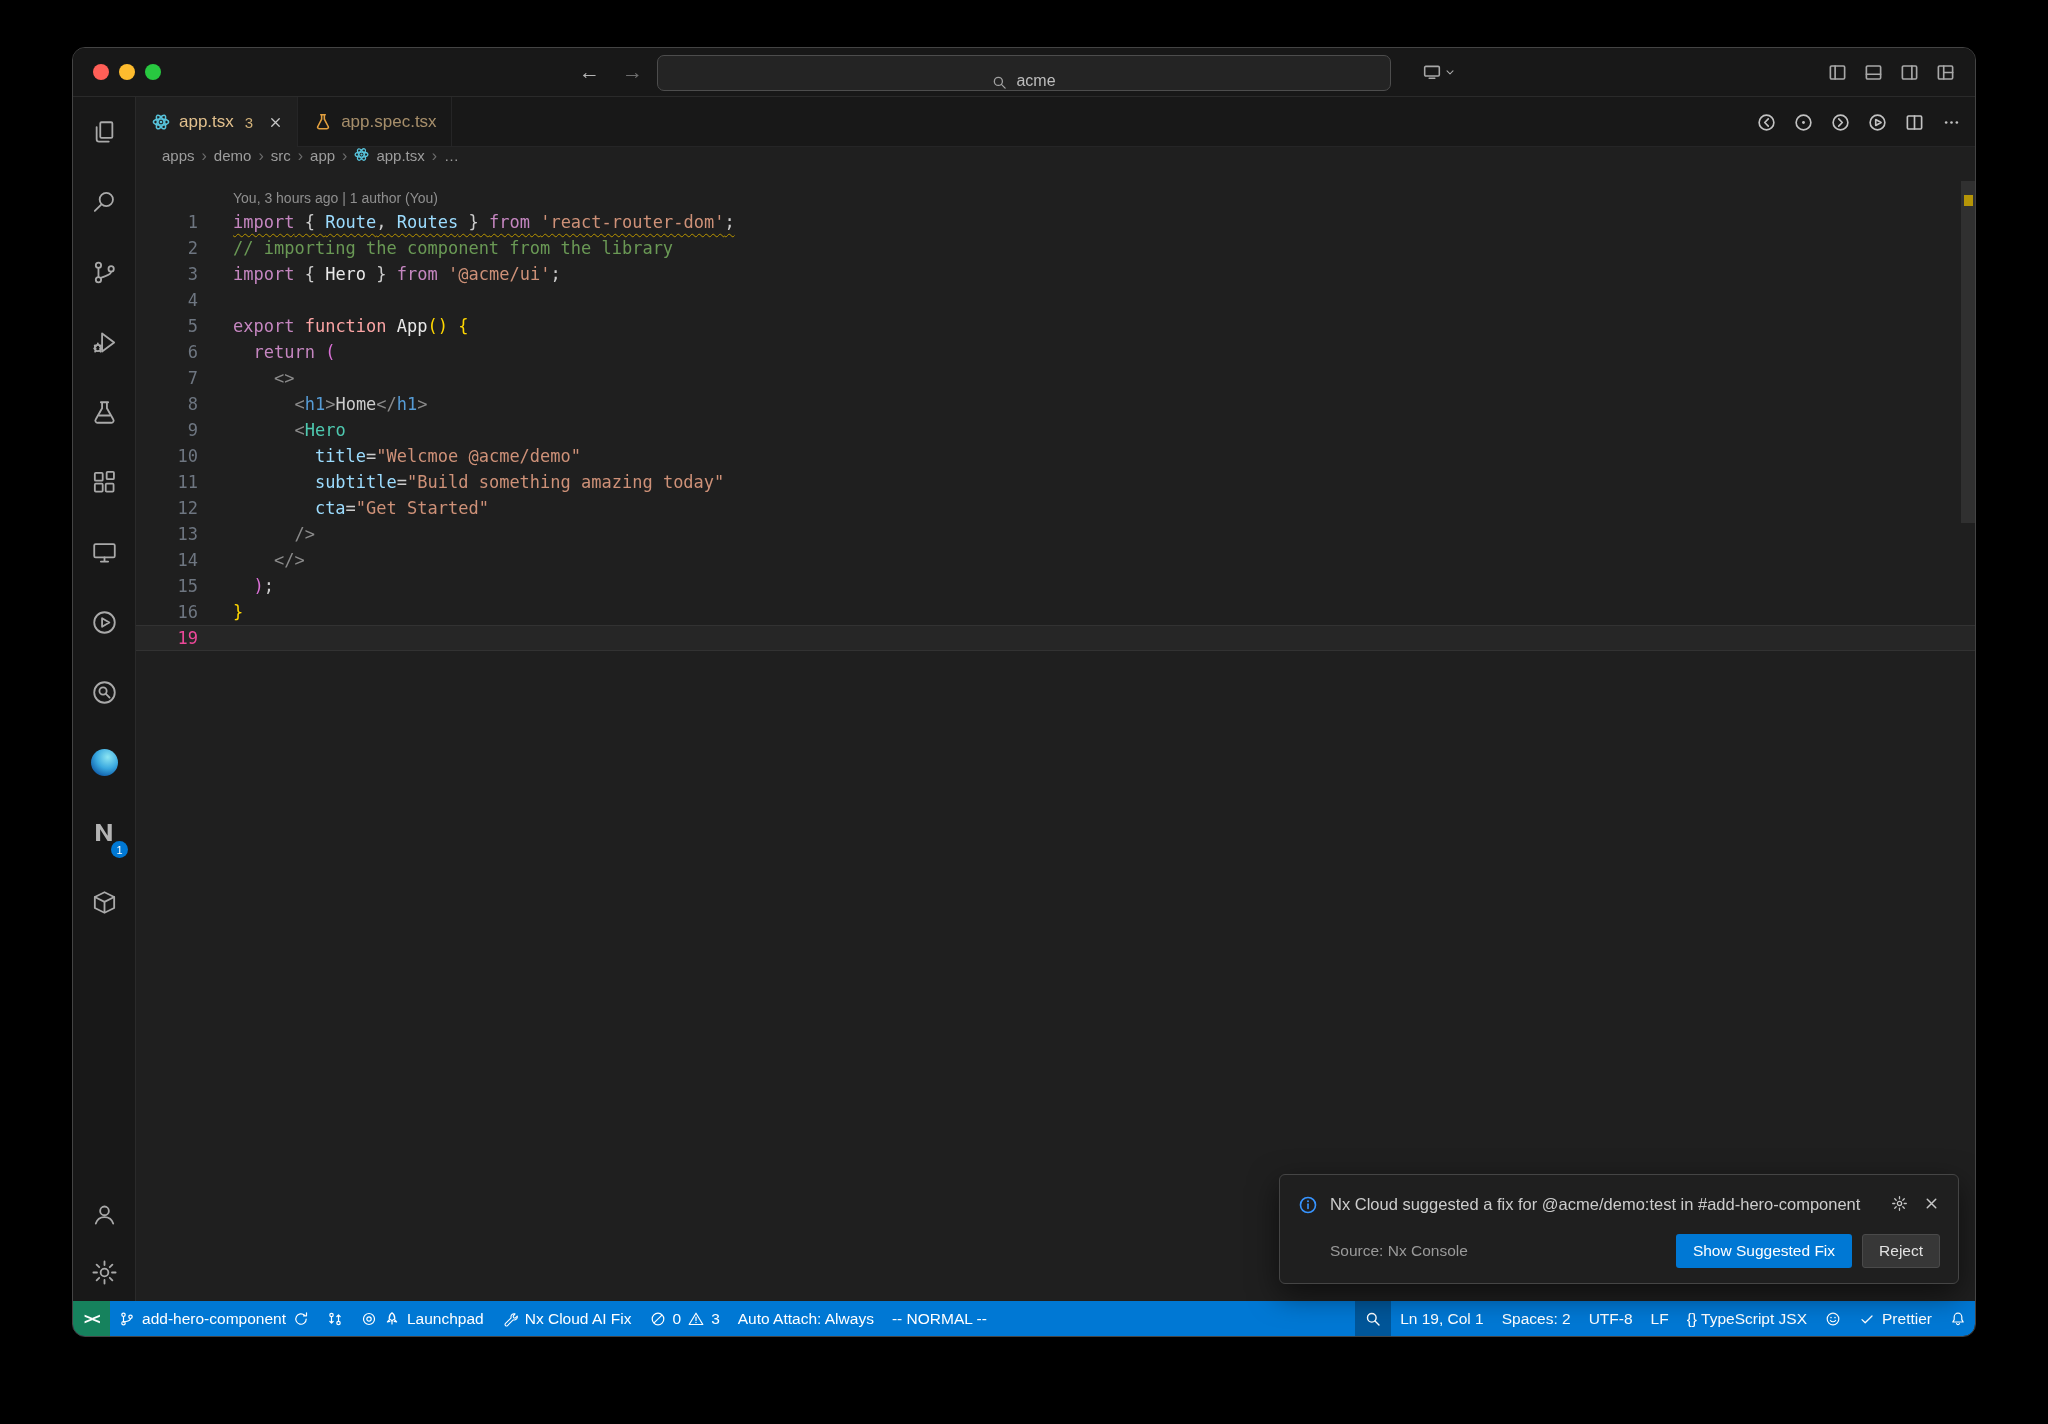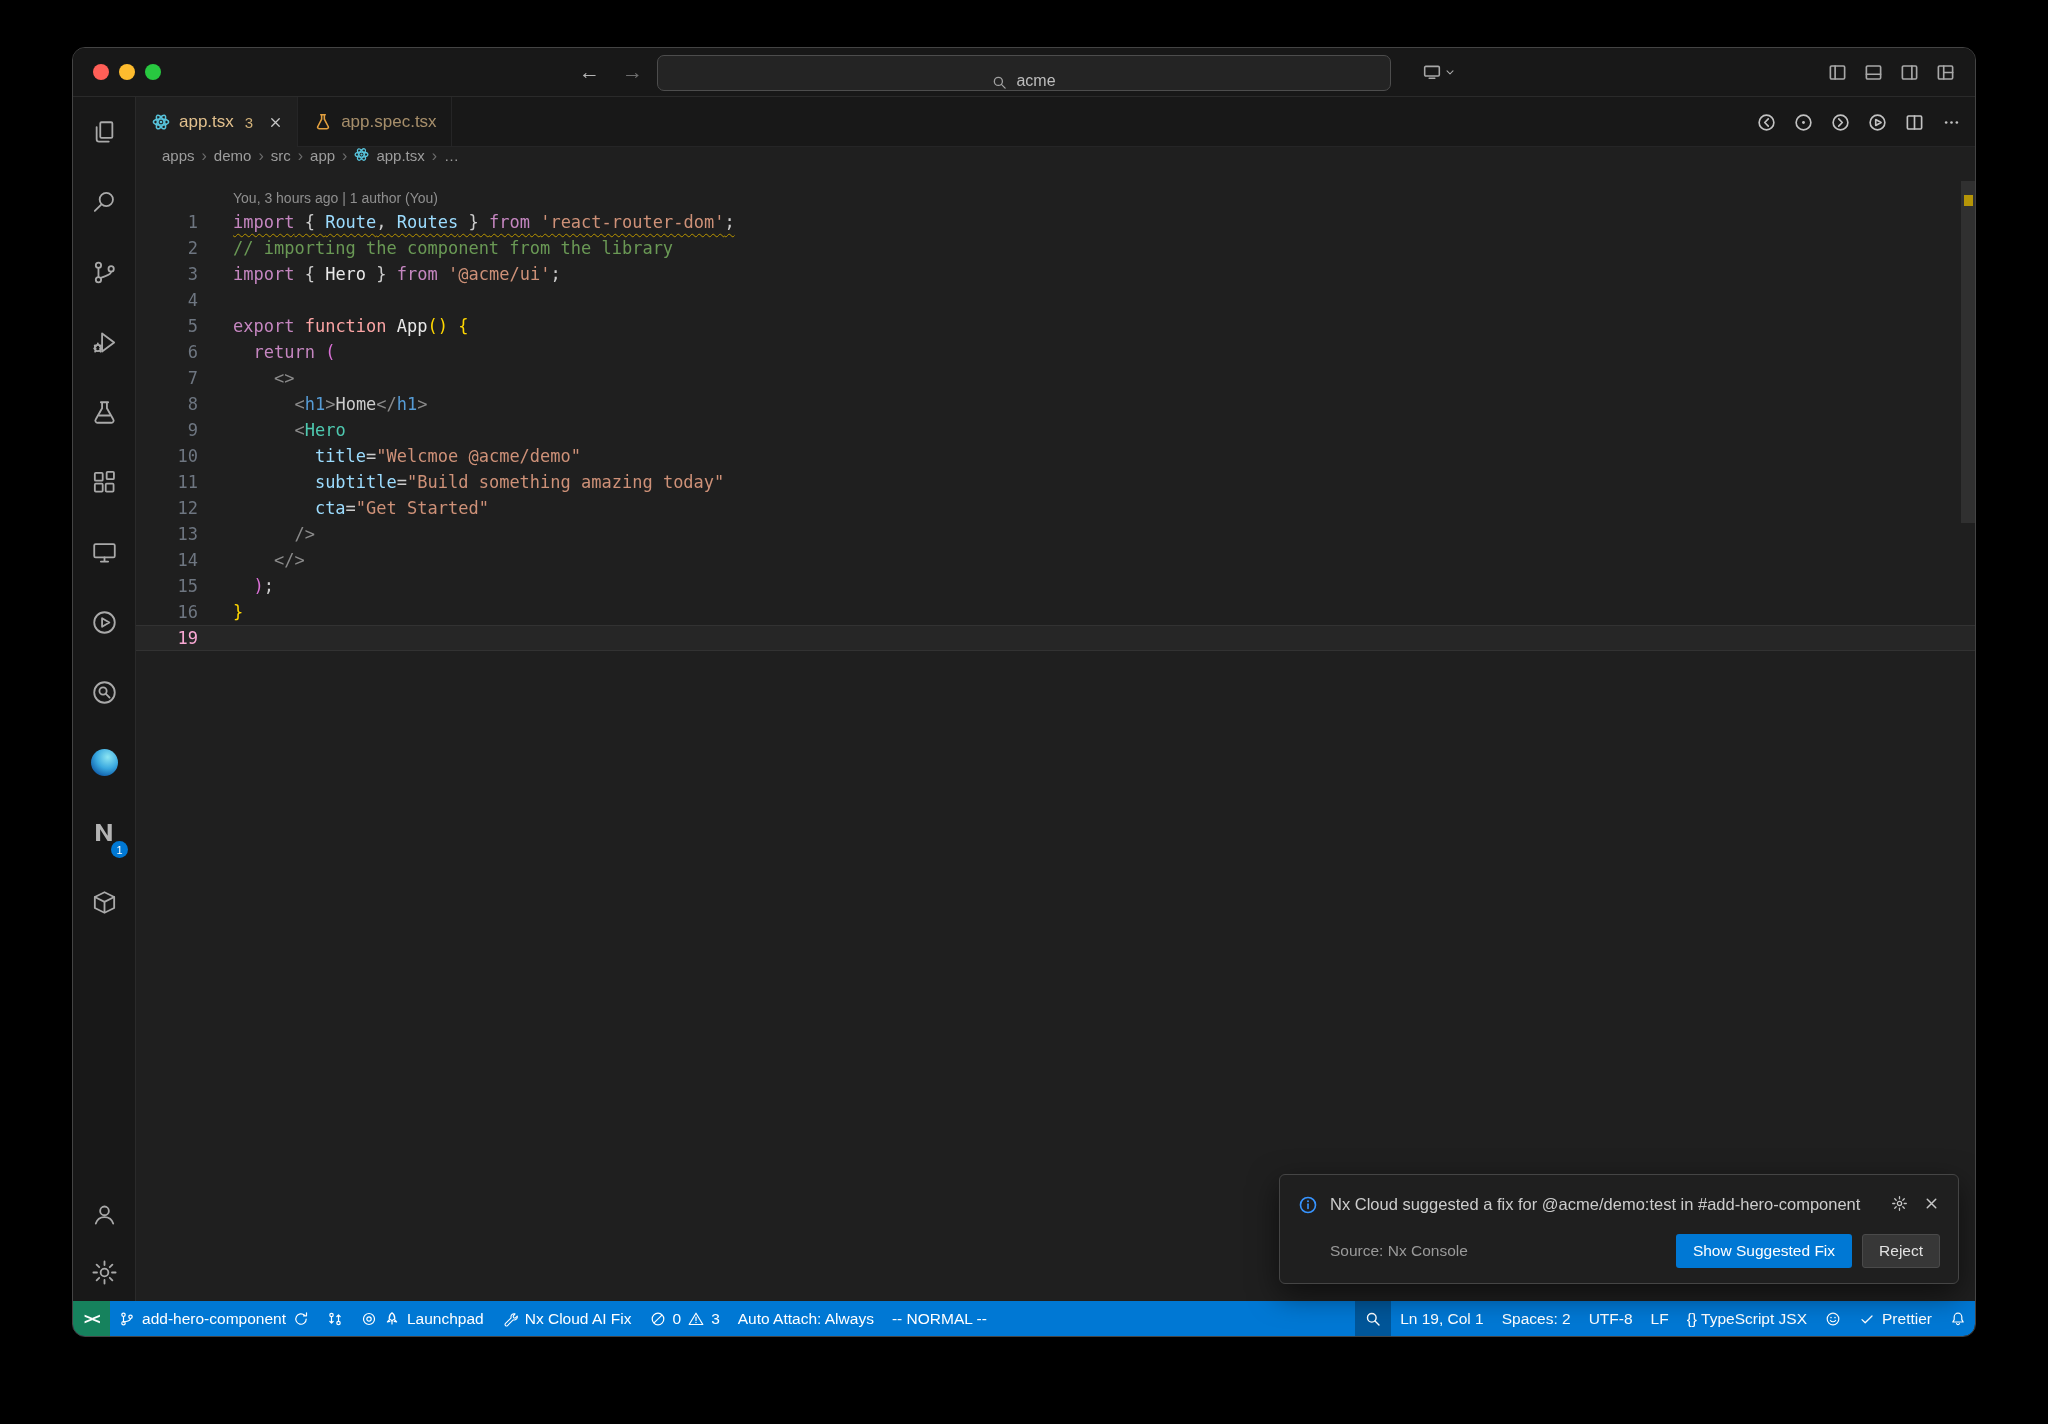--- a/index.html
+++ b/index.html
@@ -60,21 +60,21 @@
 
   
   .editor{flex:1;position:relative;overflow:hidden;background:#1f1f1f;
     font-family:"DejaVu Sans Mono",monospace;font-size:17px;line-height:26px;}
   .codelens{margin-top:6px;height:22px;line-height:22px;padding-left:97px;
     font-family:"Liberation Sans",sans-serif;font-size:14px;color:#8f8f8f;}
   .line{display:flex;height:26px;white-space:pre;}
   .line.current{background:rgba(255,255,255,.035);
     box-shadow:inset 0 1px 0 rgba(255,255,255,.06),inset 0 -1px 0 rgba(255,255,255,.06);}
   .ln{width:62px;flex-shrink:0;text-align:right;color:#6e7681;}
-  .line.current .ln{color:#f9a8d4;}
+  .line.current .ln{color:#ec4899;}
   .lc{padding-left:35px;}
   .lc.wavy{text-decoration:underline;text-decoration-style:wavy;text-decoration-color:var(--squiggle,#b89500);
     text-decoration-thickness:1px;text-underline-offset:5px;}
   .tk.kw{color:#c586c0}.tk.decl{color:#fca5a5}.tk.vr{color:#9cdcfe}.tk.comp{color:#4ec9b0}
   .tk.str{color:#ce9178}.tk.com{color:#6a9955}.tk.pl{color:#cccccc}.tk.tagb{color:#8a8a8a}
   .tk.tag{color:#569cd6}.tk.b1{color:#ffd700}.tk.b2{color:#da70d6}.tk.wht{color:#e9e9e9}
   .scroll-track{position:absolute;right:0;top:0;width:14px;bottom:0;}
   .scroll-slider{position:absolute;top:0;right:0;width:14px;height:342px;background:rgba(121,121,121,.19);}
   .ruler-warning{position:absolute;right:2px;top:14px;width:9px;height:11px;background:#cca700;opacity:.85;}
 

